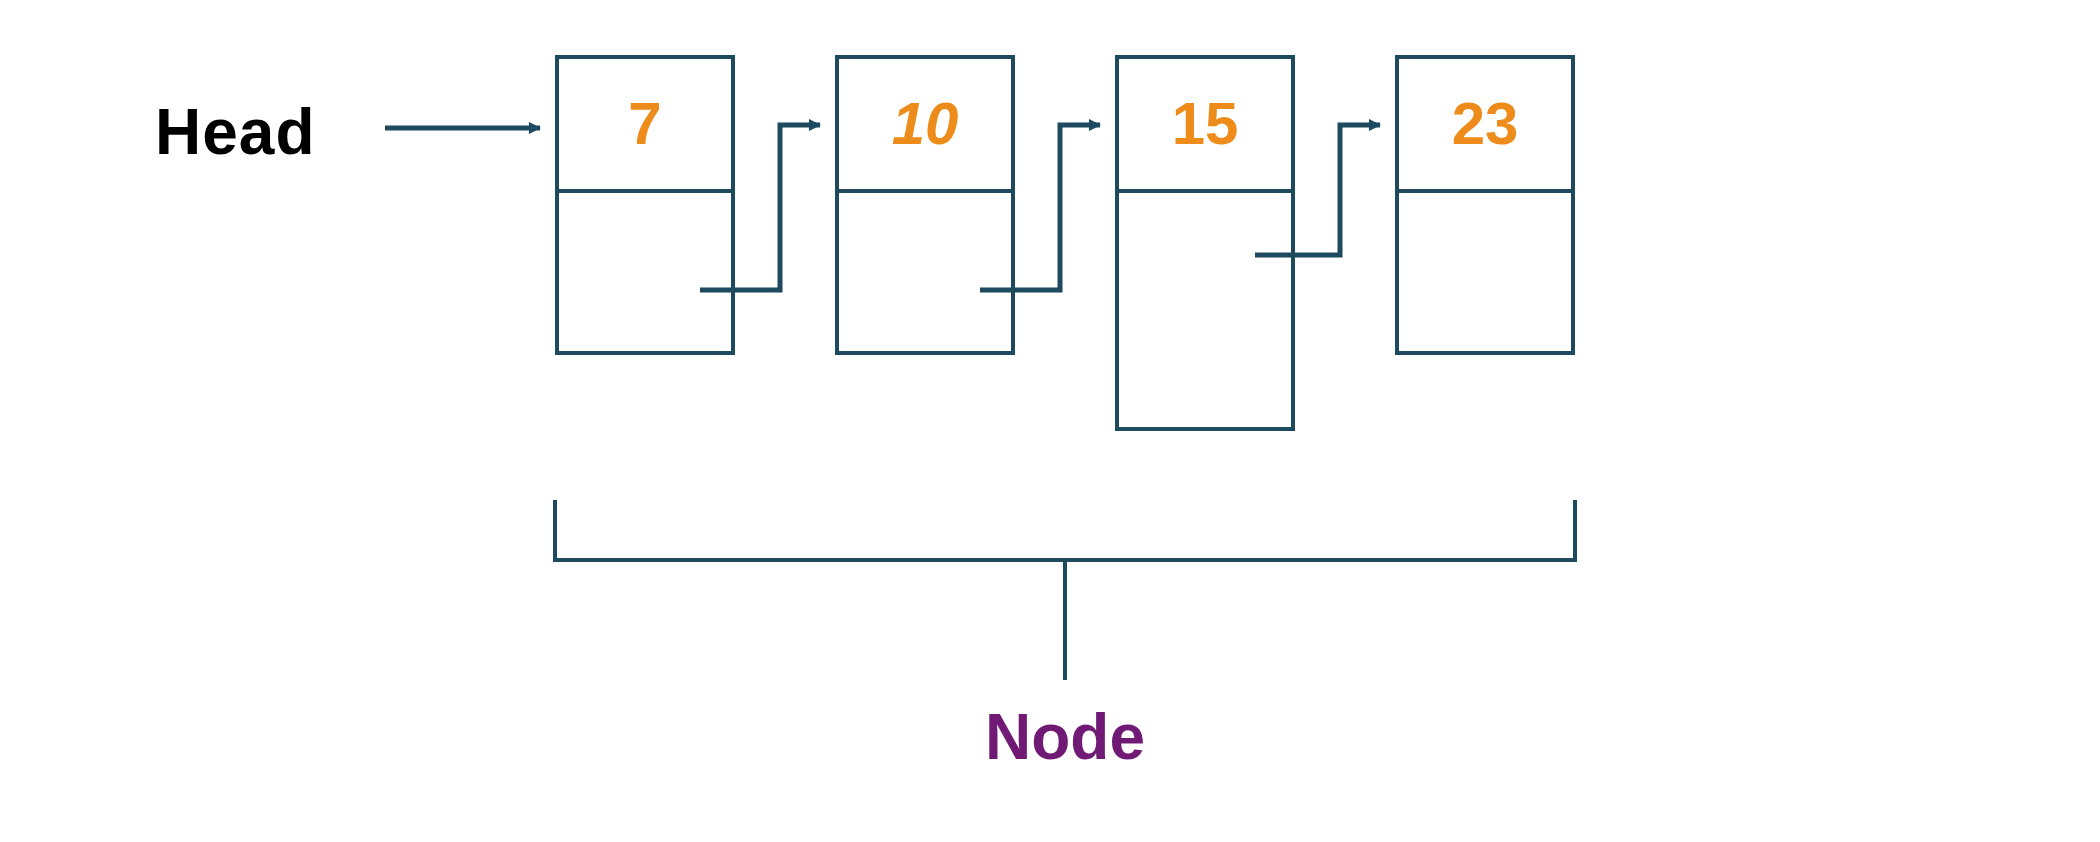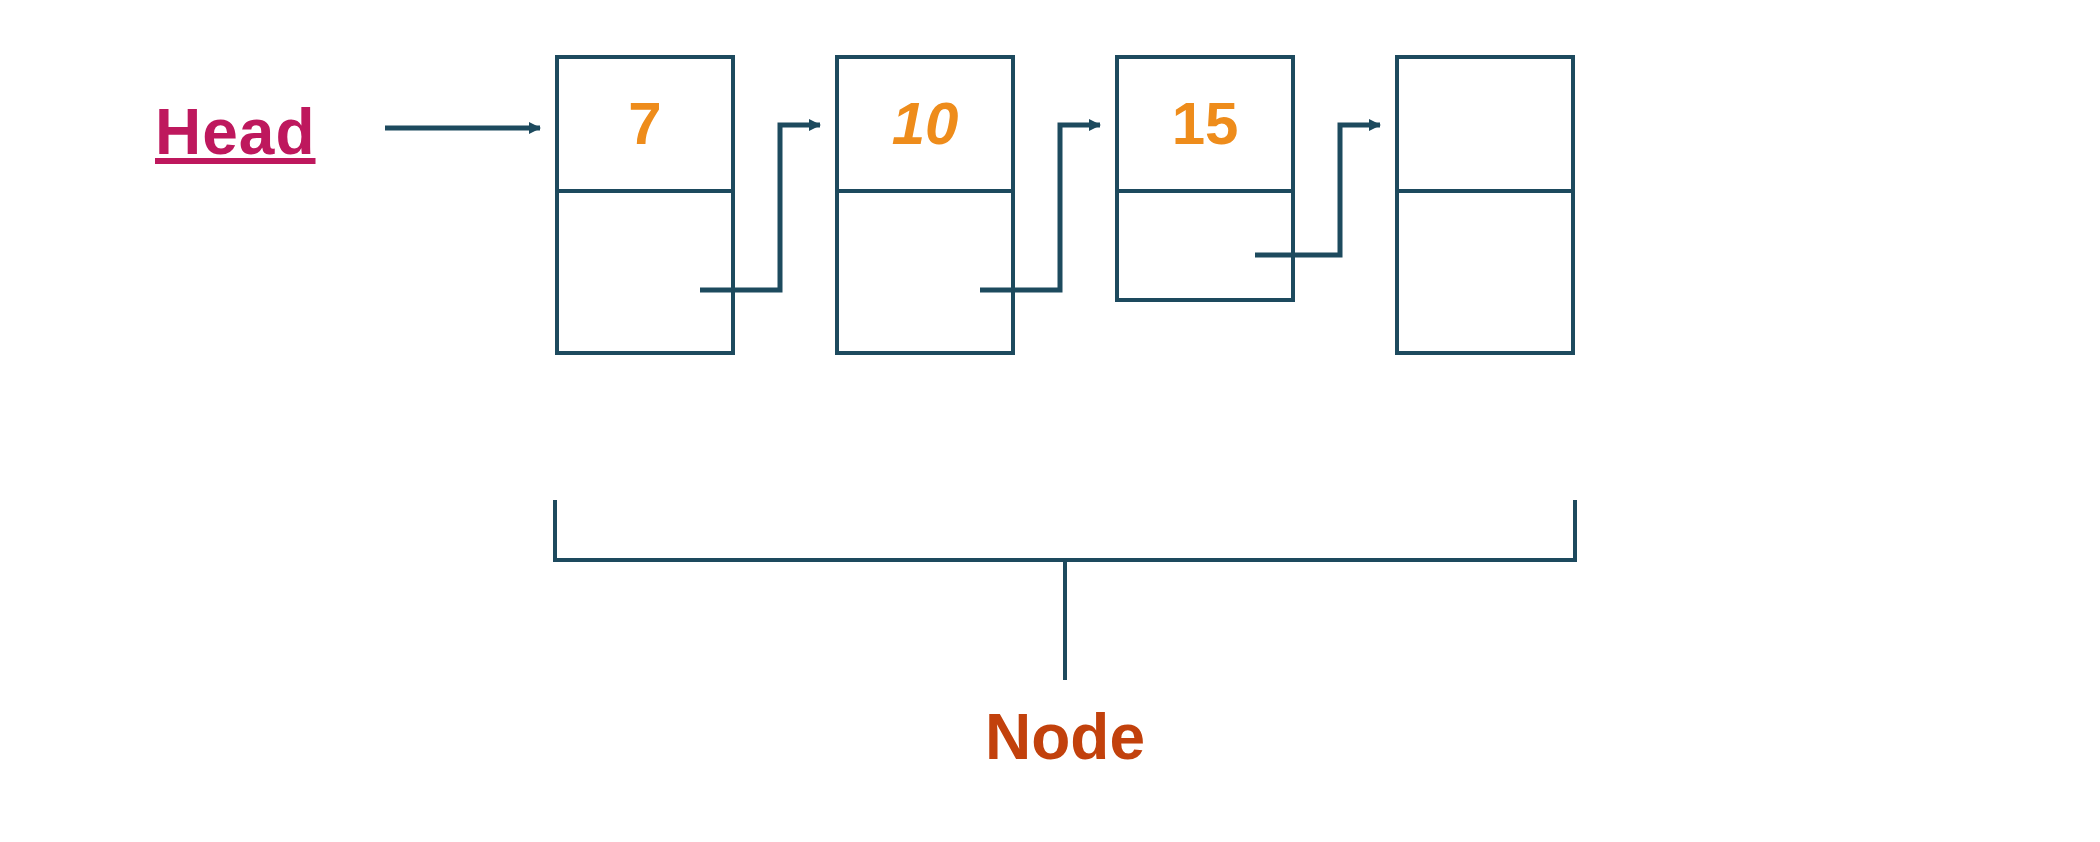--- a/index.html
+++ b/index.html
@@ -11,29 +11,28 @@
     font-family: Arial, Helvetica, sans-serif;
   }
   .stage {
     position: relative;
     width: 2100px;
     height: 842px;
   }
   .head-label {
     position: absolute;
     font-weight: 700;
-    color: #be185d;
+    color: #000000;
     font-size: 64px;
     letter-spacing: 1px;
-    text-decoration: underline;
   }
   .node-label {
     position: absolute;
     font-weight: 700;
-    color: #c2410c;
+    color: #701a75;
     font-size: 64px;
   }
   svg.overlay {
     position: absolute;
     left: 0; top: 0;
     width: 2100px;
     height: 842px;
   }
   .node-box {
     position: absolute;
@@ -69,26 +68,27 @@
   <div class="node-box" style="left:555px; top:55px; width:180px; height:300px;">
     <div class="node-value" style="line-height:130px;">7</div>
     <div class="node-divider" style="top:130px;"></div>
   </div>
 
   <div class="node-box" style="left:835px; top:55px; width:180px; height:300px;">
     <div class="node-value" style="line-height:130px;font-style:italic;">10</div>
     <div class="node-divider" style="top:130px;"></div>
   </div>
 
-  <div class="node-box" style="left:1115px; top:55px; width:180px; height:247px;">
+  <div class="node-box" style="left:1115px; top:55px; width:180px; height:376px;">
     <div class="node-value" style="line-height:130px;">15</div>
     <div class="node-divider" style="top:130px;"></div>
   </div>
 
   <div class="node-box" style="left:1395px; top:55px; width:180px; height:300px;">
+    <div class="node-value" style="line-height:130px;">23</div>
     <div class="node-divider" style="top:130px;"></div>
   </div>
 
   <svg class="overlay" viewBox="0 0 2100 842">
     <defs>
       <marker id="arrowhead" markerWidth="14" markerHeight="14" refX="11" refY="6" orient="auto" markerUnits="userSpaceOnUse">
         <path d="M0,0 L12,6 L0,12 Z" fill="#1d4a5e"></path>
       </marker>
     </defs>
 

